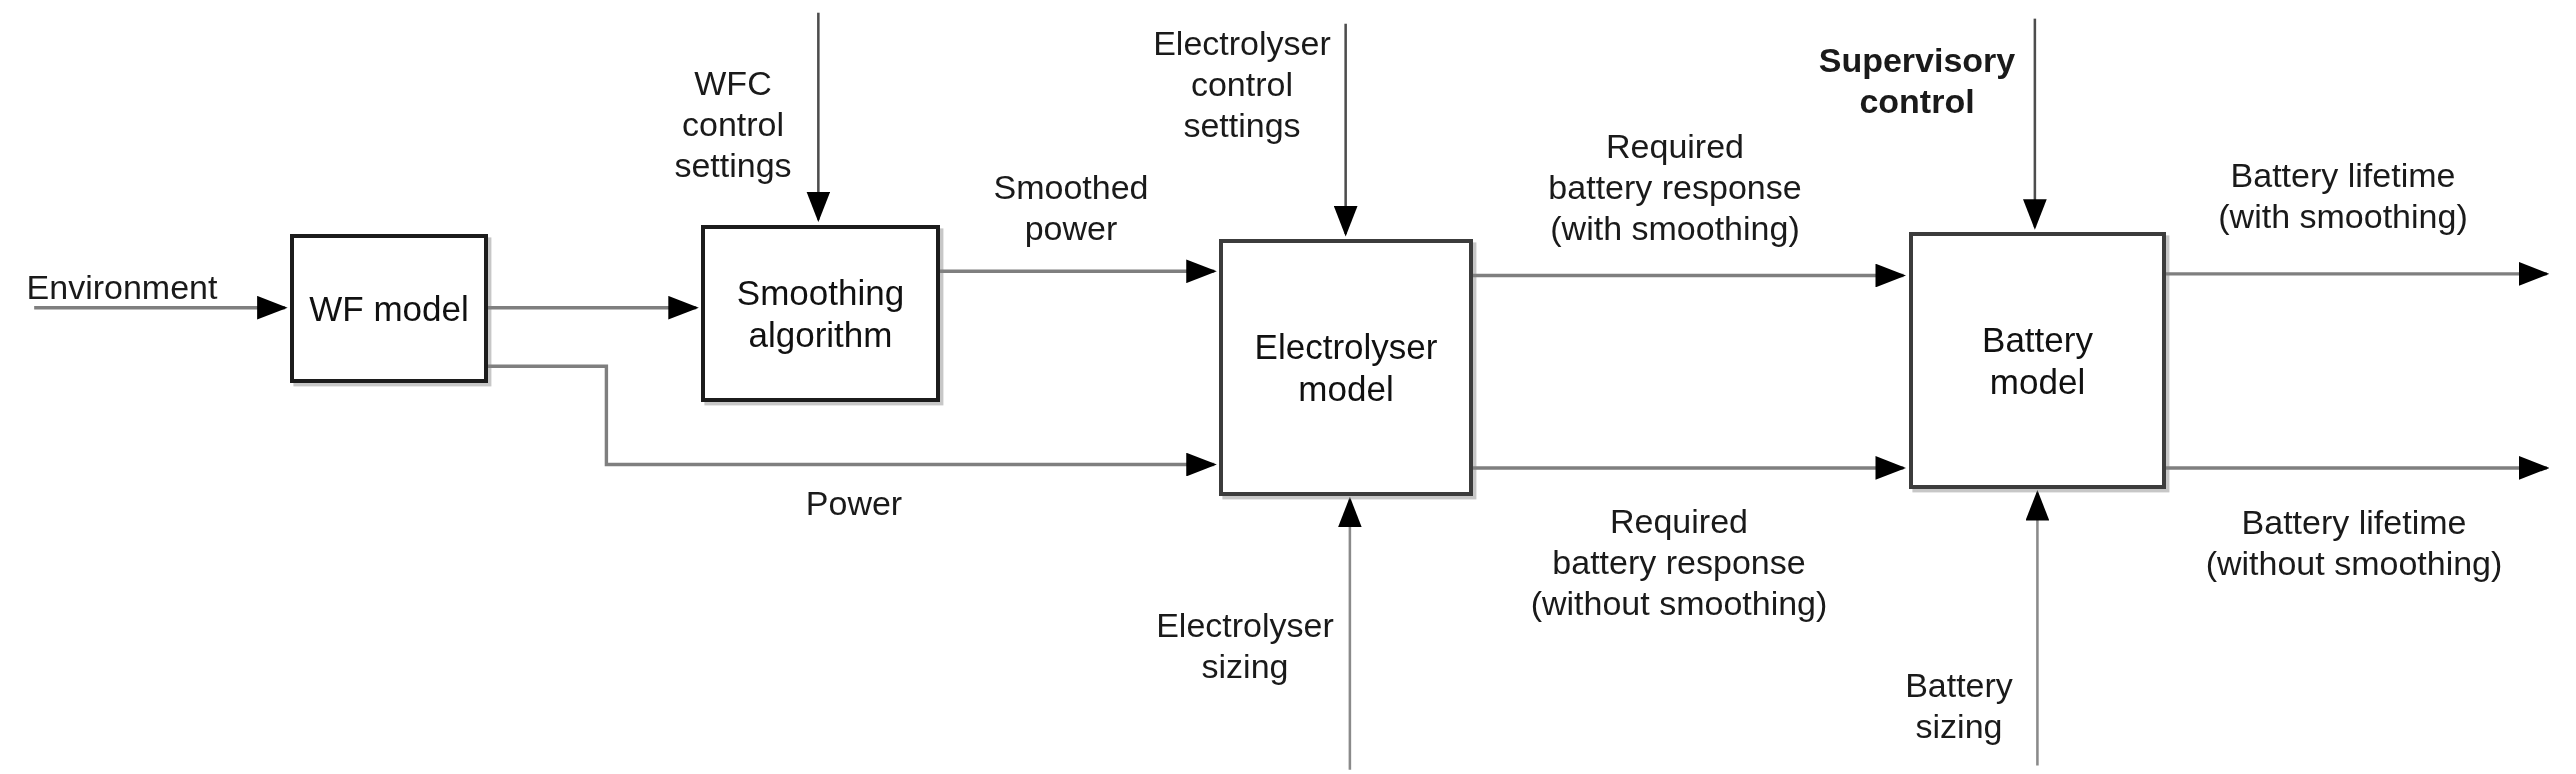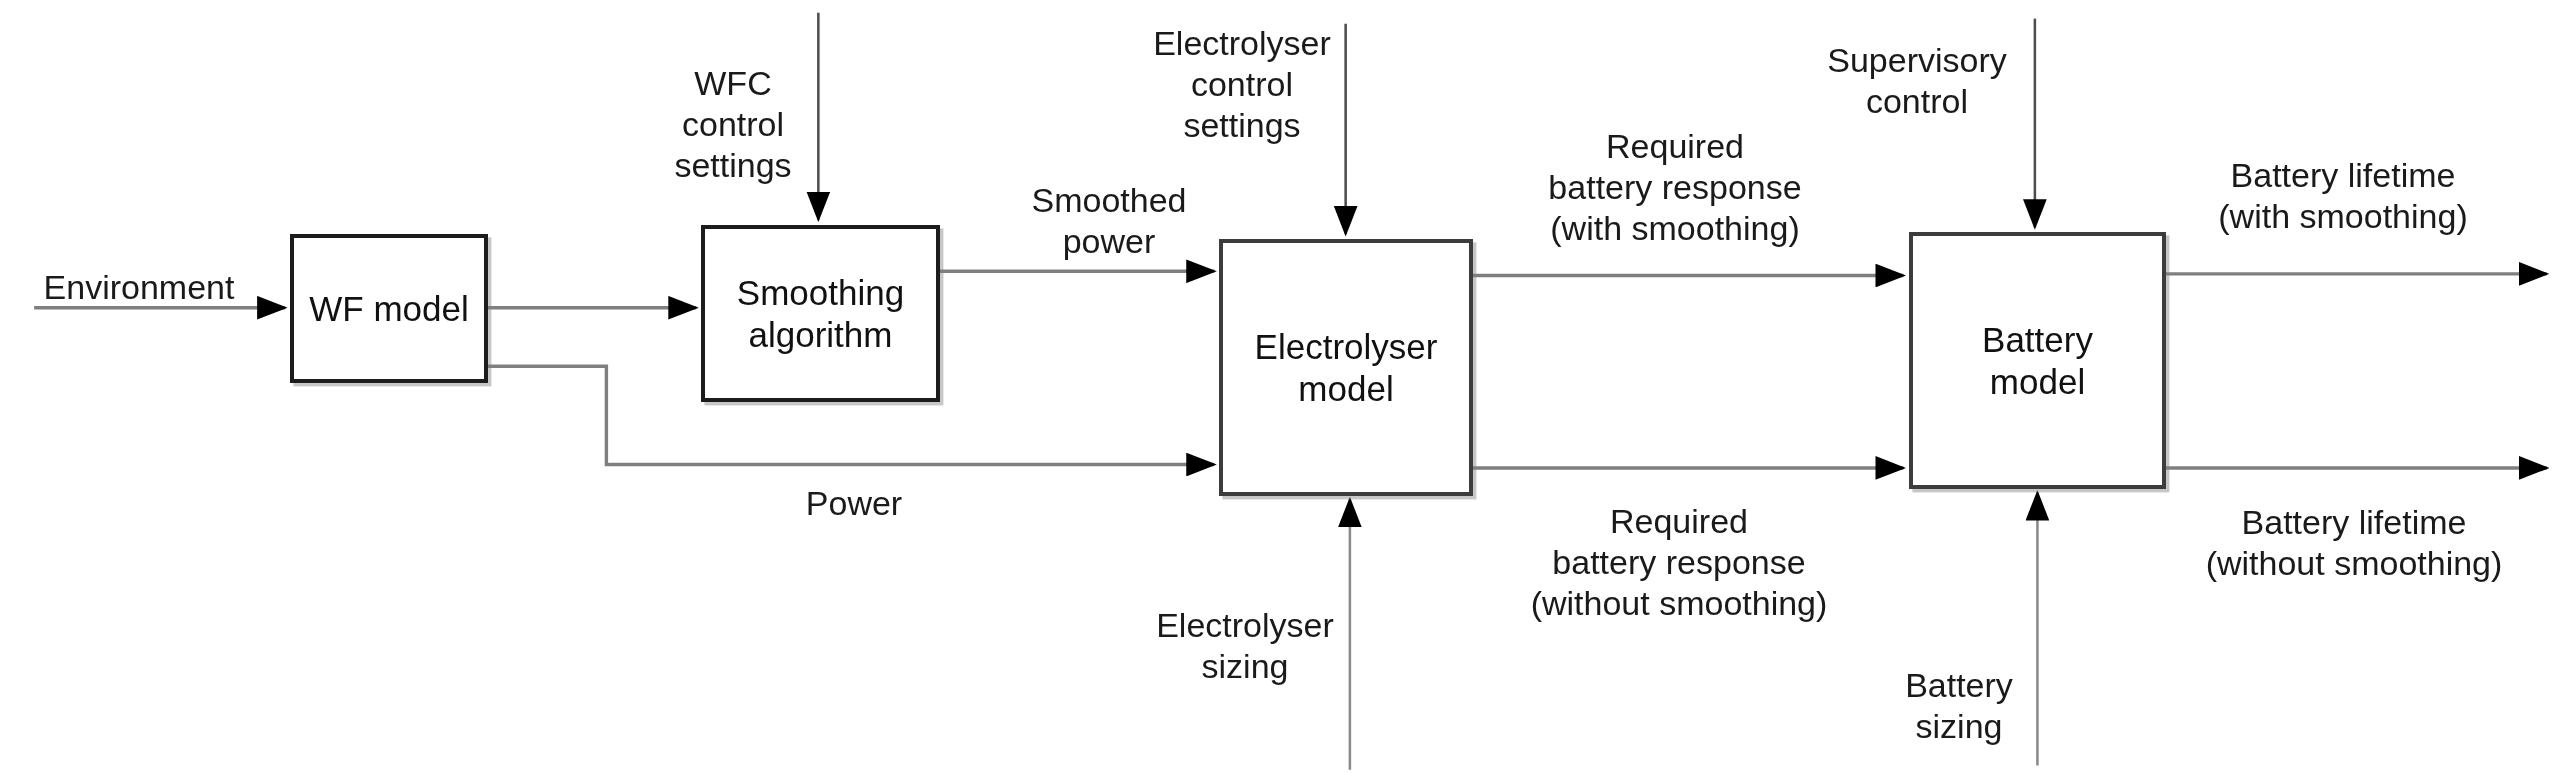--- a/index.html
+++ b/index.html
@@ -37,28 +37,28 @@
     text-align: center;
     font-size: 34px;
     line-height: 41px;
     white-space: nowrap;
     color: #1a1a1a;
   }
   #box-wf          { left: 290px;  top: 234px; width: 198px; height: 149px; }
   #box-smoothing   { left: 701px;  top: 225px; width: 239px; height: 177px; }
   #box-electrolyser{ left: 1219px; top: 239px; width: 254px; height: 257px; }
   #box-battery     { left: 1909px; top: 232px; width: 257px; height: 257px; }
-  #lbl-environment          { left: 139px;  top: 287px; }
+  #lbl-environment          { left: 122px;  top: 287px; }
   #lbl-wfc                  { left: 733px;  top: 112px; margin-top: 12px; }
-  #lbl-smoothed-power       { left: 1109px; top: 208px; margin-top: 13px; }
+  #lbl-smoothed-power       { left: 1071px; top: 208px; }
   #lbl-power                { left: 854px; top: 503px; }
   #lbl-elec-control         { left: 1242px; top: 84px;  }
   #lbl-req-with             { left: 1675px; top: 187px; }
   #lbl-req-without          { left: 1679px; top: 562px; }
-  #lbl-supervisory          { left: 1917px; top: 81px;  }
+  #lbl-supervisory          { left: 1917px; top: 81px; font-weight: bold;  }
   #lbl-elec-sizing          { left: 1245px; top: 646px; }
   #lbl-battery-sizing       { left: 1959px; top: 706px; }
   #lbl-batt-life-with       { left: 2343px; top: 196px; }
   #lbl-batt-life-without    { left: 2354px; top: 543px; }
 </style>
 </head>
 <body>
 
 <div id="stage">
 

